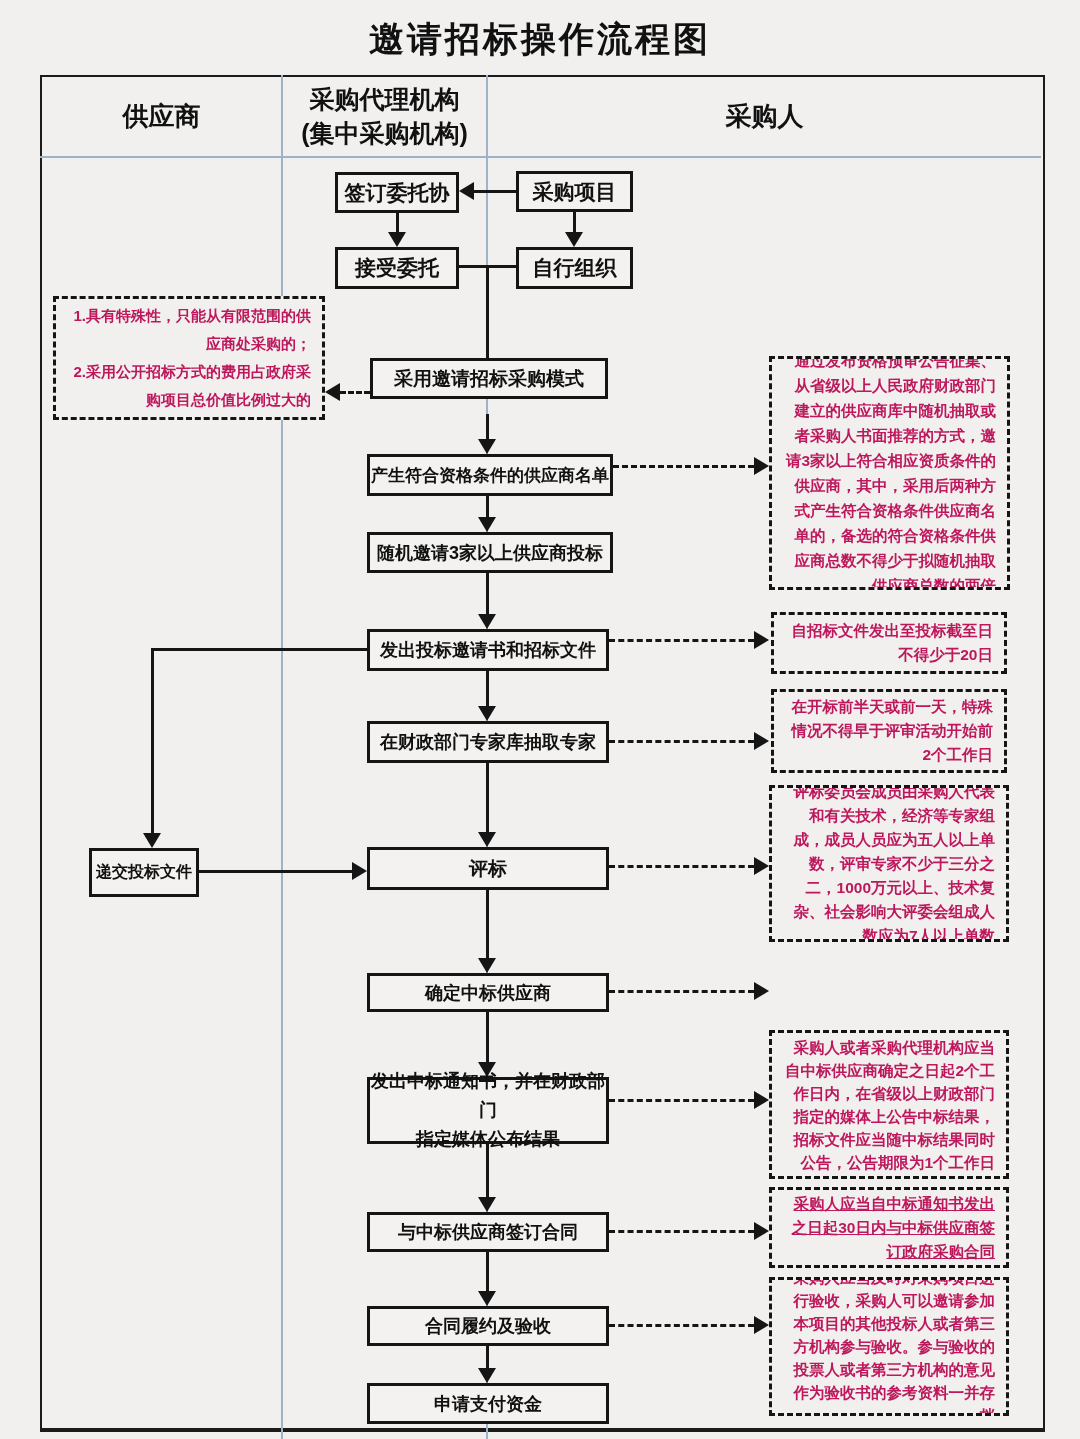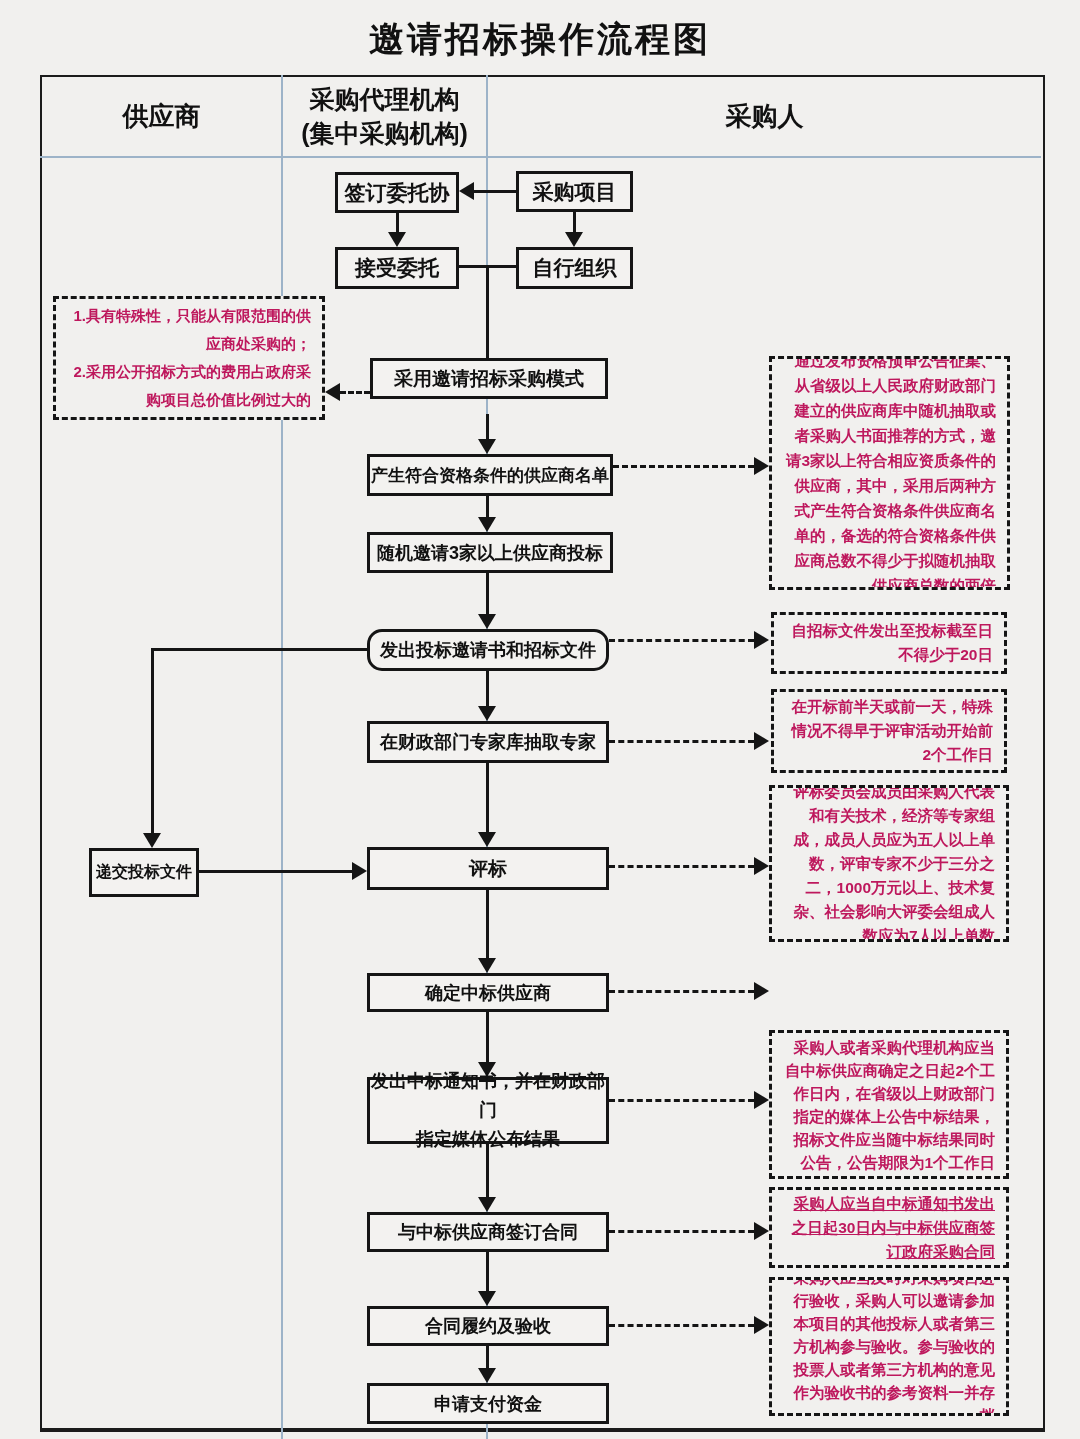--- a/index.html
+++ b/index.html
@@ -78,21 +78,21 @@
 (集中采购机构)</div>
   <div class="colhead" style="left:488px;top:78px;width:553px;height:78px;">采购人</div>
 
   <div class="node" style="left:335px;top:172px;width:124px;height:41px;font-size:21px;">签订委托协</div>
   <div class="node" style="left:516px;top:171px;width:117px;height:41px;font-size:21px;">采购项目</div>
   <div class="node" style="left:335px;top:247px;width:124px;height:42px;font-size:21px;">接受委托</div>
   <div class="node" style="left:516px;top:247px;width:117px;height:42px;font-size:21px;">自行组织</div>
   <div class="node" style="left:370px;top:358px;width:238px;height:41px;font-size:19px;">采用邀请招标采购模式</div>
   <div class="node" style="left:367px;top:454px;width:246px;height:42px;font-size:17px;">产生符合资格条件的供应商名单</div>
   <div class="node" style="left:367px;top:532px;width:246px;height:41px;font-size:18px;">随机邀请3家以上供应商投标</div>
-  <div class="node" style="left:367px;top:629px;width:242px;height:42px;font-size:18px;border-radius:15px;">发出投标邀请书和招标文件</div>
+  <div class="node" style="left:367px;top:629px;width:242px;height:42px;font-size:18px;">发出投标邀请书和招标文件</div>
   <div class="node" style="left:367px;top:721px;width:242px;height:42px;font-size:18px;">在财政部门专家库抽取专家</div>
   <div class="node" style="left:89px;top:848px;width:110px;height:49px;font-size:16px;">递交投标文件</div>
   <div class="node" style="left:367px;top:847px;width:242px;height:43px;font-size:19px;">评标</div>
   <div class="node" style="left:367px;top:973px;width:242px;height:39px;font-size:18px;">确定中标供应商</div>
   <div class="node" style="left:367px;top:1077px;width:242px;height:67px;font-size:18px;line-height:29px;">发出中标通知书，并在财政部门
 指定媒体公布结果</div>
   <div class="node" style="left:367px;top:1306px;width:242px;height:40px;font-size:18px;">合同履约及验收</div>
   <div class="node" style="left:367px;top:1212px;width:242px;height:40px;font-size:18px;">与中标供应商签订合同</div>
   <div class="node" style="left:367px;top:1383px;width:242px;height:41px;font-size:18px;">申请支付资金</div>
 

